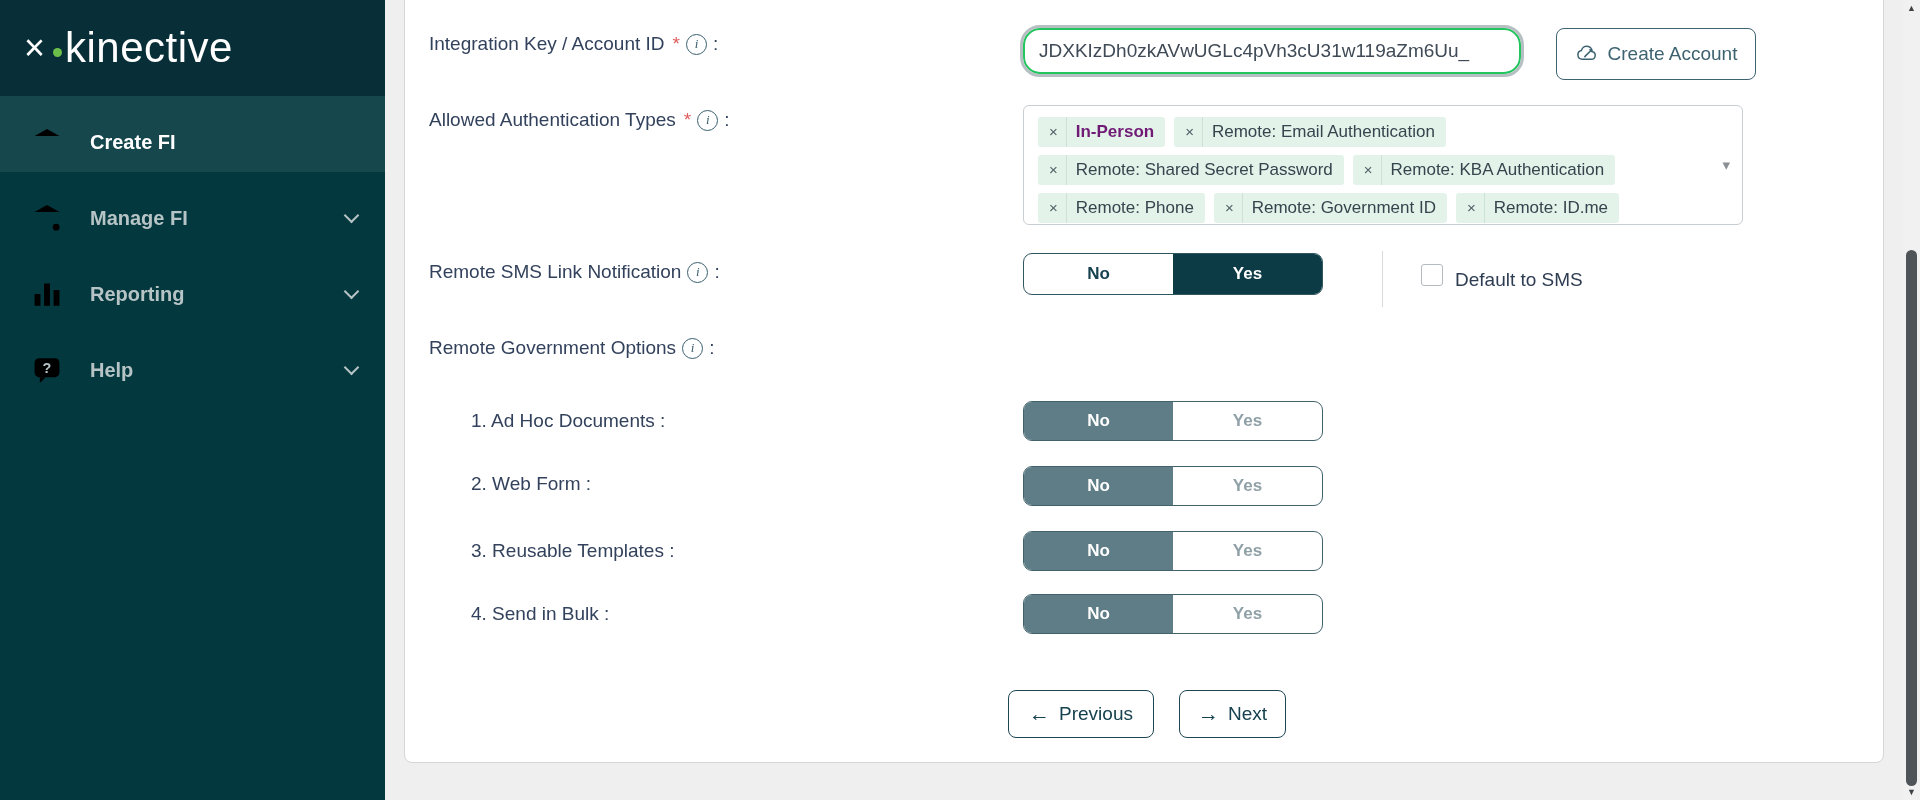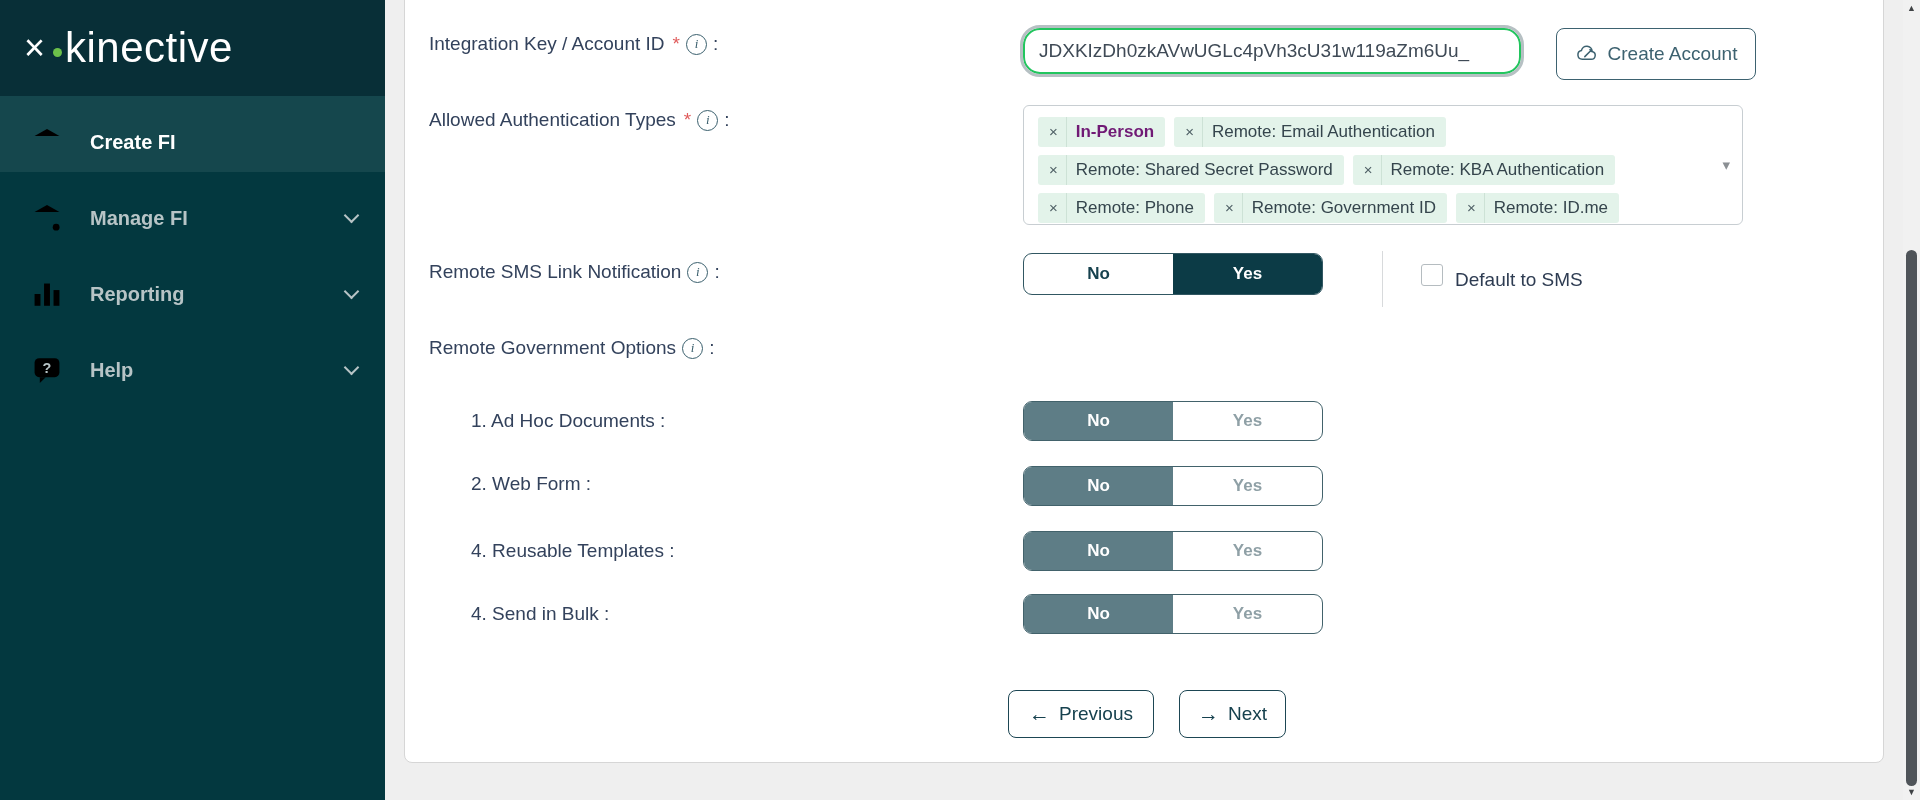--- a/index.html
+++ b/index.html
@@ -249,21 +249,21 @@
     <span class="opt on-gray">No</span>
     <span class="opt">Yes</span>
   </div>
 
   <span class="num-label" style="top:480px;text-align:right;">2. Web Form :</span>
   <div class="toggle t40" style="left:618px; top:473px; border-color:#42626b;">
     <span class="opt on-gray">No</span>
     <span class="opt">Yes</span>
   </div>
 
-  <span class="num-label" style="top:547px;">4. Reusable Templates :</span>
+  <span class="num-label" style="top:547px;">3. Reusable Templates :</span>
   <div class="toggle t40" style="left:618px; top:538px; border-color:#42626b;">
     <span class="opt on-gray">No</span>
     <span class="opt">Yes</span>
   </div>
 
   <span class="num-label" style="top:610px;">4. Send in Bulk :</span>
   <div class="toggle t40" style="left:618px; top:601px; border-color:#42626b;">
     <span class="opt on-gray">No</span>
     <span class="opt">Yes</span>
   </div>

